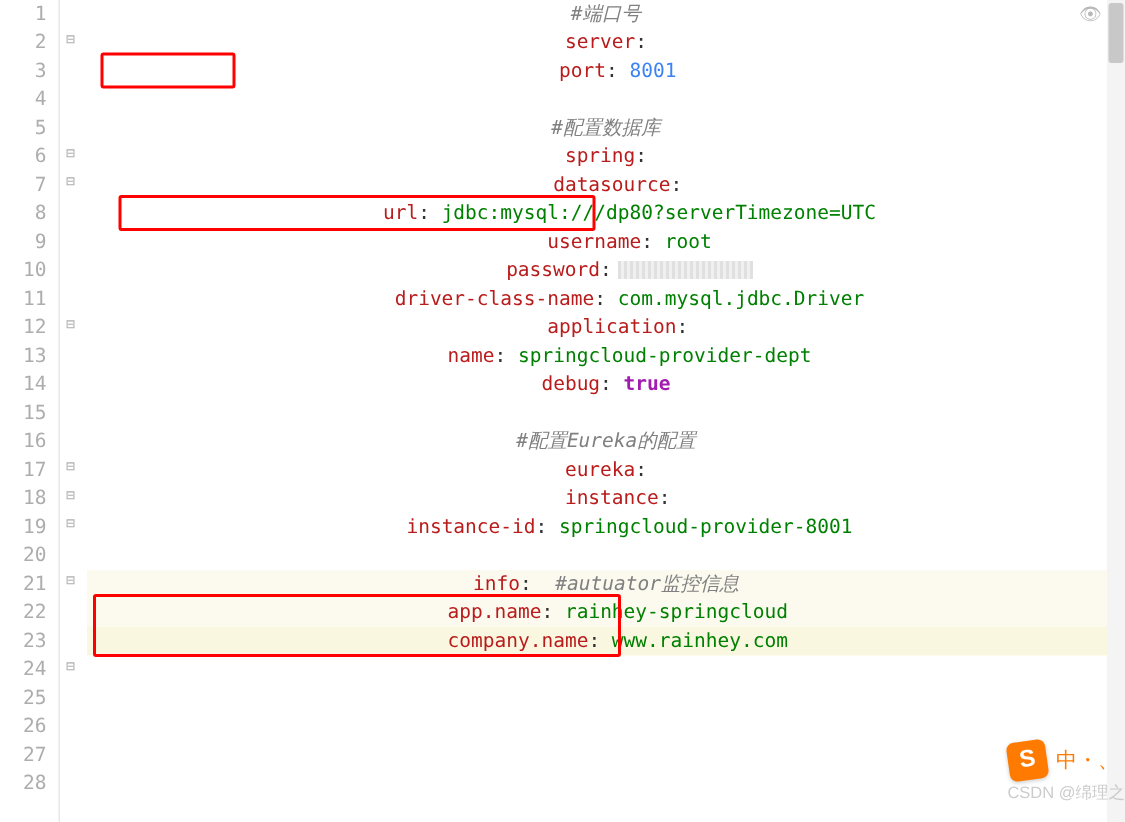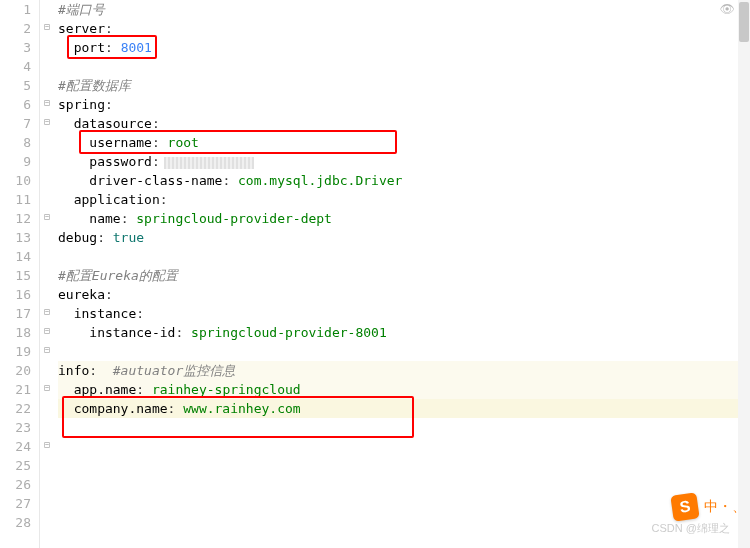--- a/index.html
+++ b/index.html
@@ -50,41 +50,42 @@
     .code {
       flex: 1;
       padding-left: 4px;
       position: relative;
     }
     .line {
       height: 19px;
       line-height: 19px;
       white-space: pre;
       position: relative;
+      text-align: center;
     }
     .line.hl { background: #fcfaee; }
     .line.hlstrong { background: #faf7e0; }
     .comment { color: #808080; font-style: italic; }
-    .key { color: #000000; }
+    .key { color: #b91c1c; }
     .str { color: #008000; }
     .num { color: #3b82f6; }
-    .bool { color: #0f766e; }
+    .bool { color: #a21caf; font-weight: bold; }
     .plain { color: #333333; }
     .highlight-box {
       position: absolute;
       border: 2px solid #ff0000;
       pointer-events: none;
       border-radius: 2px;
     }
     .box1 { left: 67px; top: 35px; width: 90px; height: 24px; }
     .box2 { left: 79px; top: 130px; width: 318px; height: 24px; }
     .box3 { left: 62px; top: 396px; width: 352px; height: 42px; }
     .watermark {
       position: absolute;
-      right: 20px;
+      right: 0;
       bottom: 12px;
       font-size: 11px;
       color: #cccccc;
       font-family: sans-serif;
     }
     .badge {
       position: absolute;
       right: 4px;
       bottom: 28px;
       display: flex;
@@ -198,20 +199,21 @@
   </div>
 
   <div class="code">
     <div class="line"><span class="comment">#端口号</span></div>
     <div class="line"><span class="key">server</span><span class="plain">:</span></div>
     <div class="line">  <span class="key">port</span><span class="plain">: </span><span class="num">8001</span></div>
     <div class="line"></div>
     <div class="line"><span class="comment">#配置数据库</span></div>
     <div class="line"><span class="key">spring</span><span class="plain">:</span></div>
     <div class="line">  <span class="key">datasource</span><span class="plain">:</span></div>
+    <div class="line">    <span class="key">url</span><span class="plain">: </span><span class="str">jdbc:mysql:///dp80?serverTimezone=UTC</span></div>
     <div class="line">    <span class="key">username</span><span class="plain">: </span><span class="str">root</span></div>
     <div class="line">    <span class="key">password</span><span class="plain">:</span><span class="obscured"></span></div>
     <div class="line">    <span class="key">driver-class-name</span><span class="plain">: </span><span class="str">com.mysql.jdbc.Driver</span></div>
     <div class="line">  <span class="key">application</span><span class="plain">:</span></div>
     <div class="line">    <span class="key">name</span><span class="plain">: </span><span class="str">springcloud-provider-dept</span></div>
     <div class="line"><span class="key">debug</span><span class="plain">: </span><span class="bool">true</span></div>
     <div class="line"></div>
     <div class="line"><span class="comment">#配置Eureka的配置</span></div>
     <div class="line"><span class="key">eureka</span><span class="plain">:</span></div>
     <div class="line">  <span class="key">instance</span><span class="plain">:</span></div>

